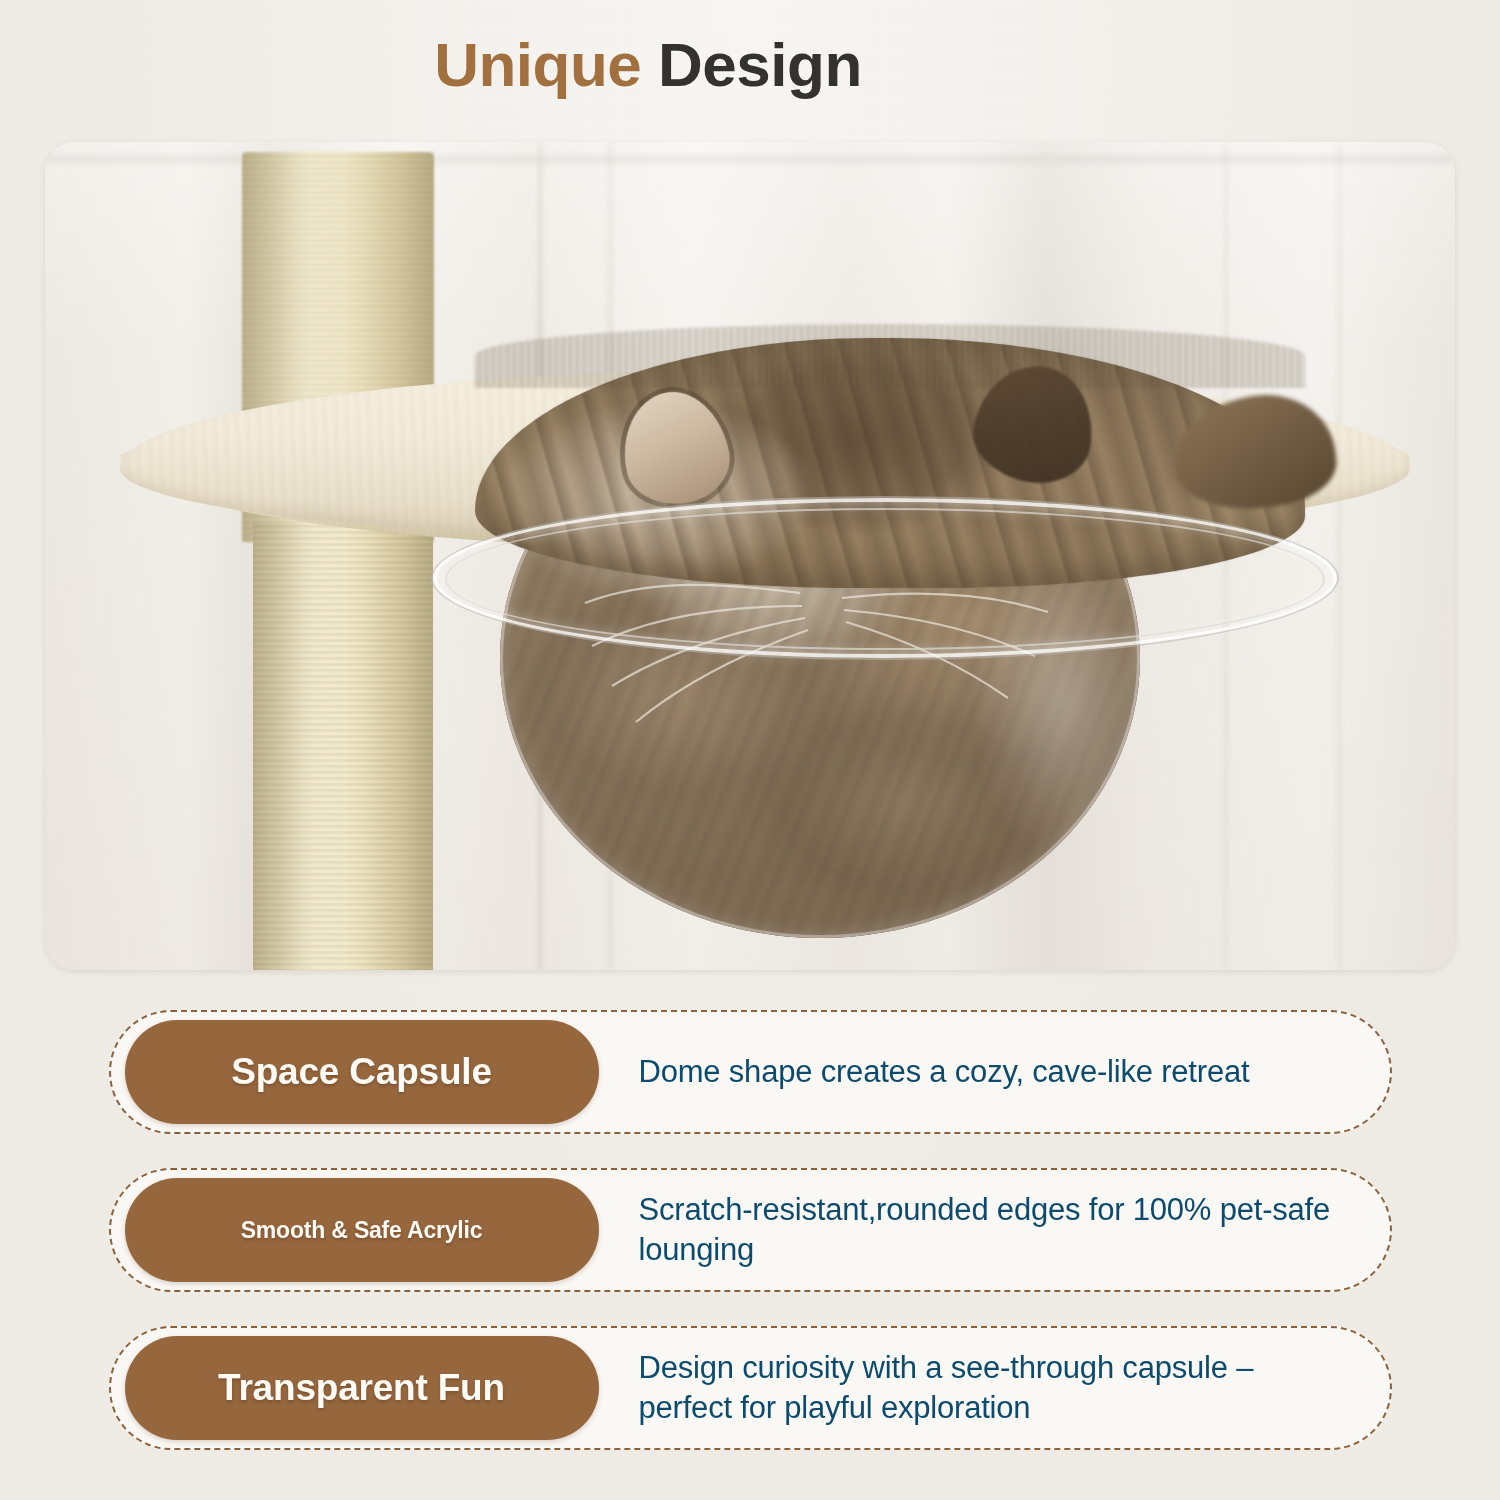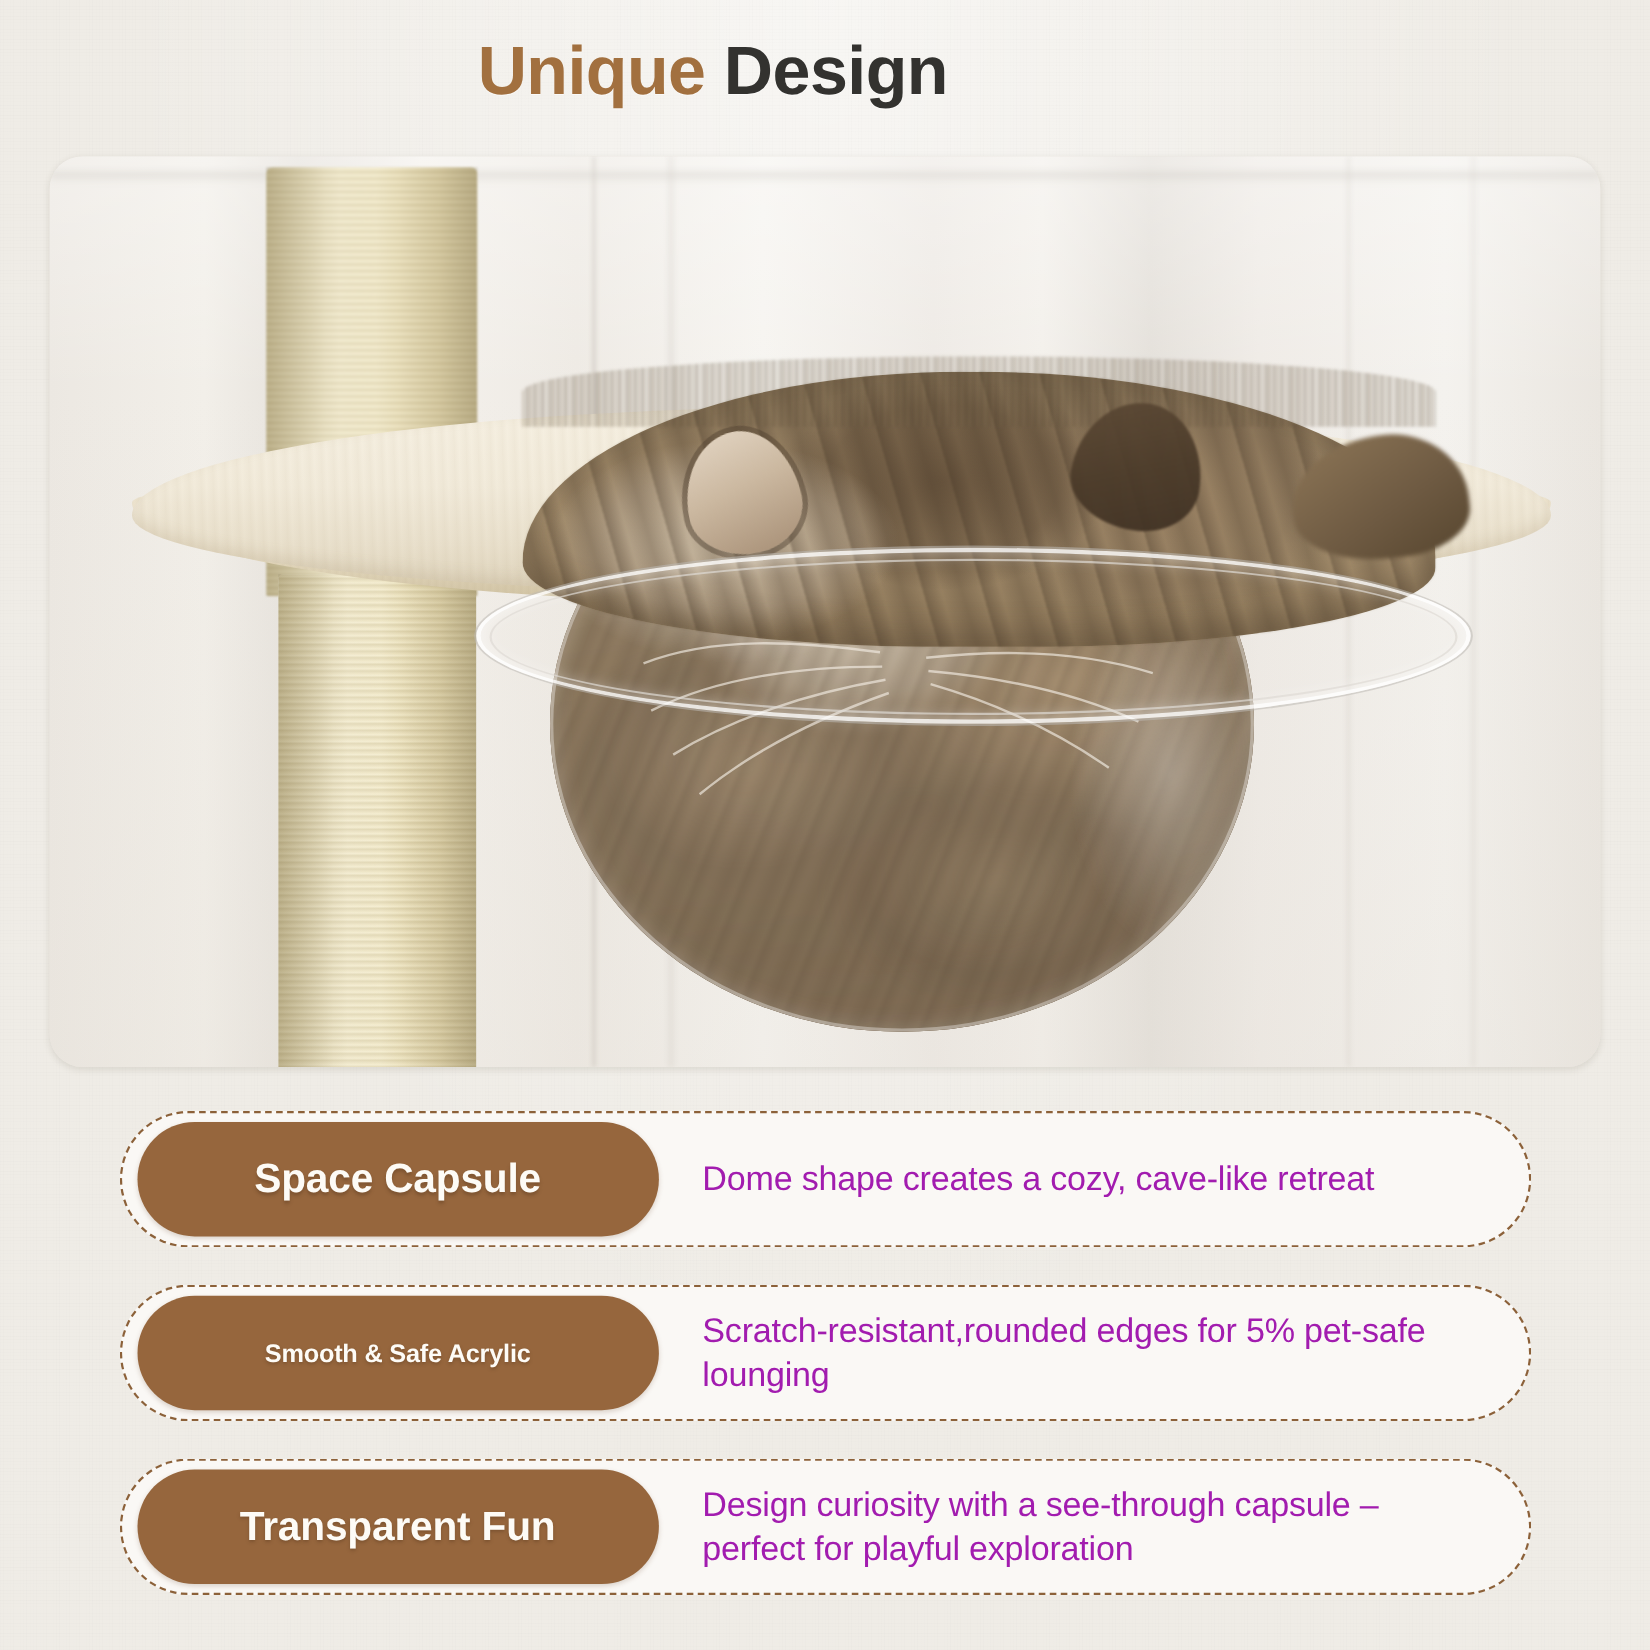--- a/index.html
+++ b/index.html
@@ -413,21 +413,21 @@
   .feature-pill.wide .feature-pill-label { font-size: 23px; }
 
   .feature-desc {
     position: absolute;
     left: 530px;
     right: 48px;
     top: 0;
     height: 100%;
     display: flex;
     align-items: center;
-    color: #a21caf;
+    color: #0c4a6e;
     font-size: 31px;
     line-height: 1.30;
     letter-spacing: -0.2px;
   }
 </style>
 </head>
 <body>
 
 <div class="page-texture"></div>
 
@@ -497,21 +497,21 @@
       <span class="feature-pill-label">Space Capsule</span>
     </div>
     <div class="feature-desc">Dome shape creates a cozy, cave-like retreat</div>
   </div>
 
   <div class="feature-row">
     <div class="feature-frame"></div>
     <div class="feature-pill wide">
       <span class="feature-pill-label">Smooth &amp; Safe Acrylic</span>
     </div>
-    <div class="feature-desc">Scratch-resistant,rounded edges for 5% pet-safe lounging</div>
+    <div class="feature-desc">Scratch-resistant,rounded edges for 100% pet-safe lounging</div>
   </div>
 
   <div class="feature-row">
     <div class="feature-frame"></div>
     <div class="feature-pill">
       <span class="feature-pill-label">Transparent Fun</span>
     </div>
     <div class="feature-desc">Design curiosity with a see-through capsule – perfect for playful exploration</div>
   </div>
 

